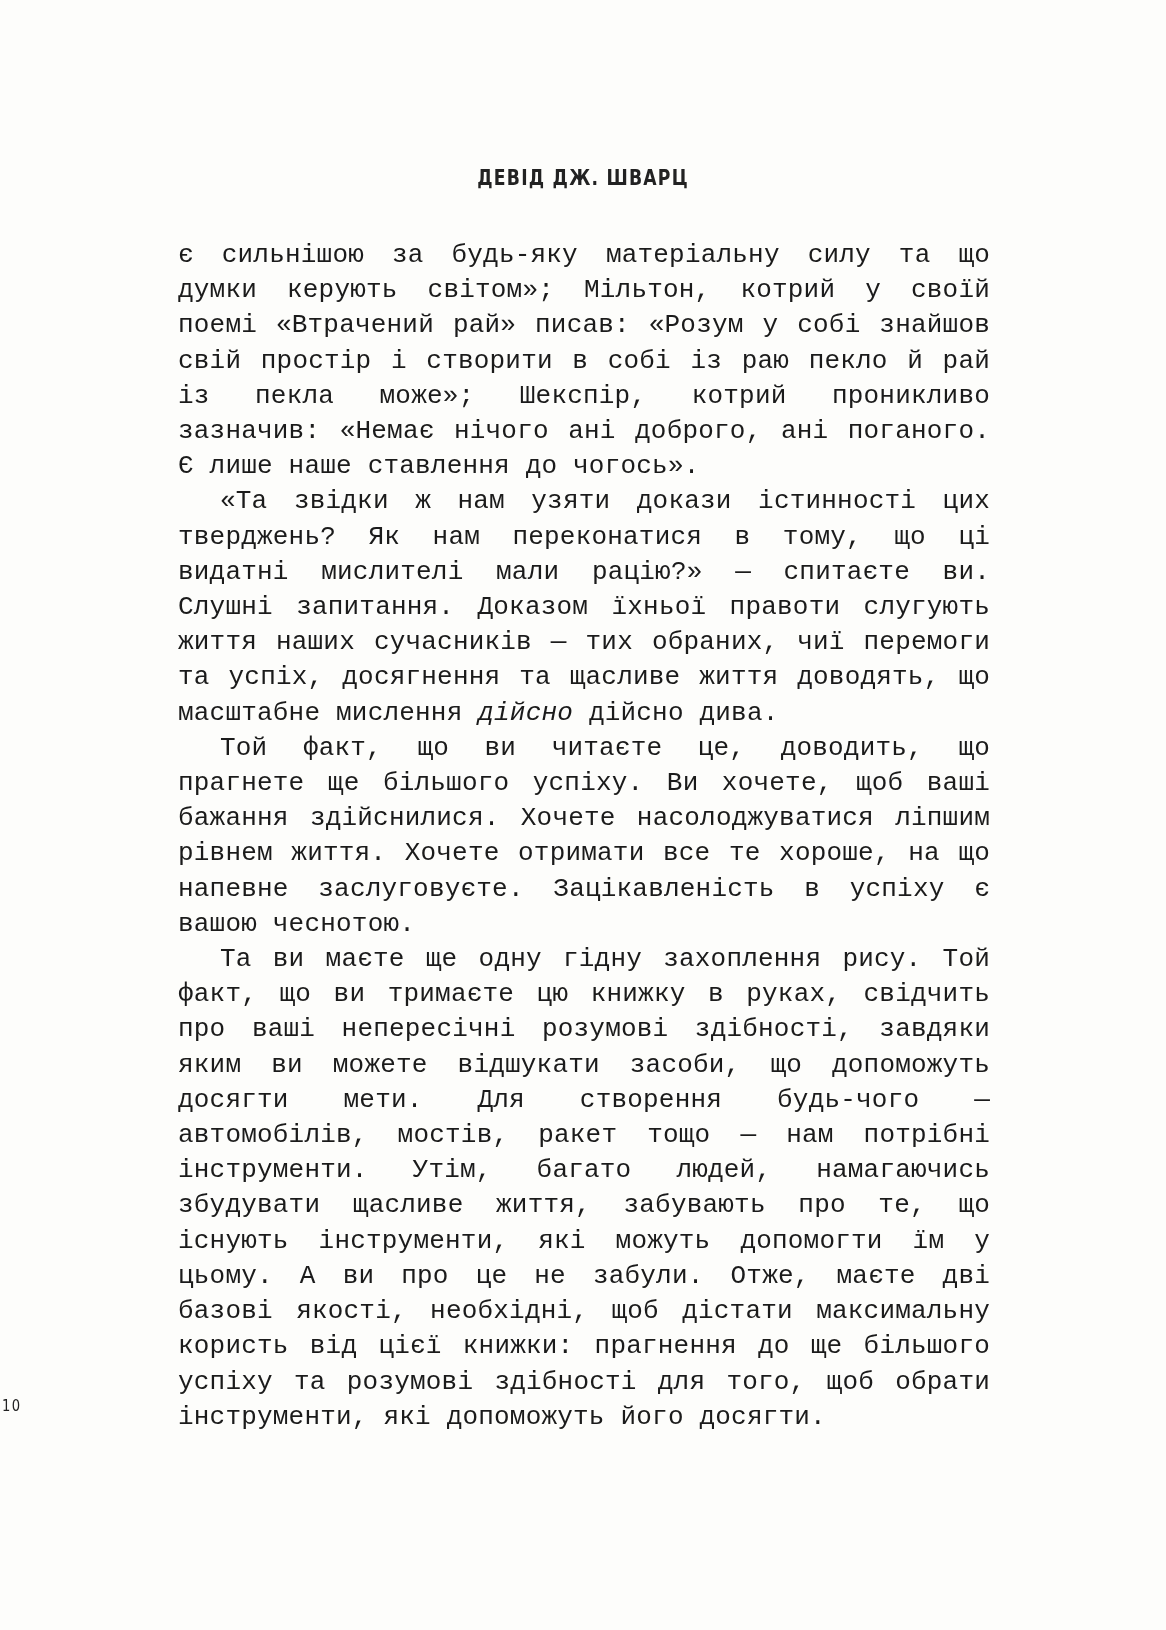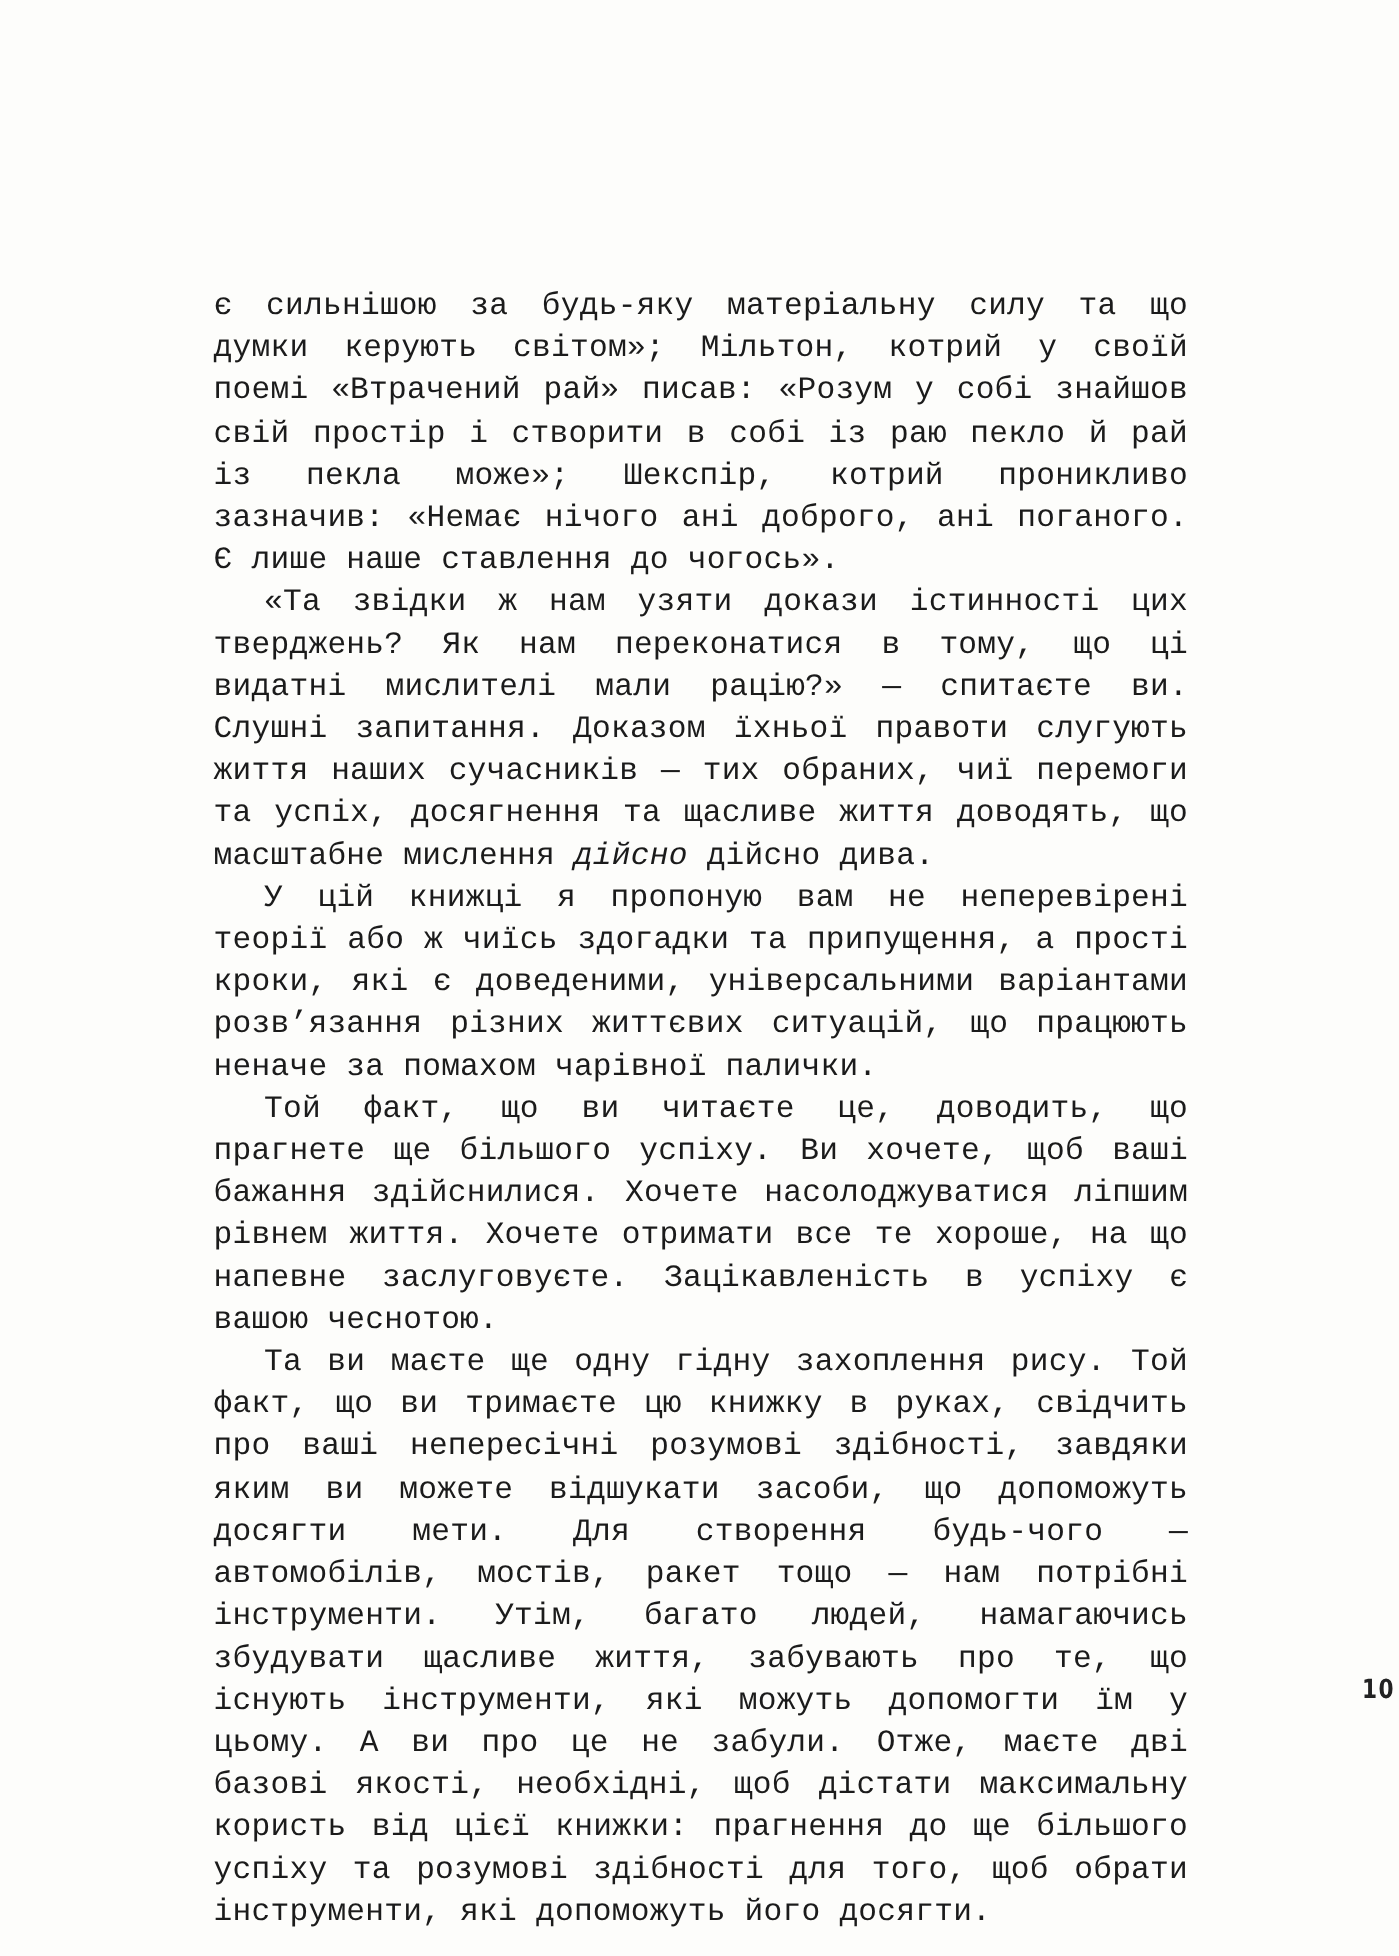--- a/index.html
+++ b/index.html
@@ -44,37 +44,39 @@
     font-family: Liberation Mono, monospace;
   }
   .para { text-align: justify; }
   .para.indent { text-indent: 42px; }
   .para i { font-style: italic; margin-top: 40px; }
   .footer {
     position: absolute;
     top: 1396px;
     left: 0;
     width: 100%;
-    text-align: right;
+    text-align: left;
     font-family: "DejaVu Sans", "Liberation Sans", sans-serif;
-    font-weight: bold;
-    font-size: 22px;
+    font-weight: normal;
+    font-size: 16px;
     color: #222;
   }
 </style>
 </head>
 <body>
 
 <div class="page">
 
+  <div class="running-head">
+    <span class="condensed">ДЕВІД ДЖ. ШВАРЦ</span>
+  </div>
 
   <div class="body-text">
     <p class="para">є сильнішою за будь-яку матеріальну силу та що думки керують світом»; Мільтон, котрий у своїй поемі «Втрачений рай» писав: «Розум у собі знайшов свій простір і створити в собі із раю пекло й рай із пекла може»; Шекспір, котрий проникливо зазначив: «Немає нічого ані доброго, ані поганого. Є лише наше ставлення до чогось».</p>
     <p class="para indent"><span>«Та звідки ж нам узяти докази істинності цих тверджень? Як нам переконатися в тому, що ці видатні мислителі мали рацію?» — спитаєте ви. Слушні запитання. Доказом їхньої правоти слугують життя наших сучасників — тих обраних, чиї перемоги та успіх, досягнення та щасливе життя доводять, що масштабне мислення </span><i>дійсно</i><span> дійсно дива.</span></p>
-    <p class="para indent">У цій книжці я пропоную вам не неперевірені теорії або ж чиїсь здогадки та припущення, а прості кроки, які є доведеними, універсальними варіантами розв’язання різних життєвих ситуацій, що працюють неначе за помахом чарівної палички.</p>
     <p class="para indent">Той факт, що ви читаєте це, доводить, що прагнете ще більшого успіху. Ви хочете, щоб ваші бажання здійснилися. Хочете насолоджуватися ліпшим рівнем життя. Хочете отримати все те хороше, на що напевне заслуговуєте. Зацікавленість в успіху є вашою чеснотою.</p>
     <p class="para indent">Та ви маєте ще одну гідну захоплення рису. Той факт, що ви тримаєте цю книжку в руках, свідчить про ваші непересічні розумові здібності, завдяки яким ви можете відшукати засоби, що допоможуть досягти мети. Для створення будь-чого — автомобілів, мостів, ракет тощо — нам потрібні інструменти. Утім, багато людей, намагаючись збудувати щасливе життя, забувають про те, що існують інструменти, які можуть допомогти їм у цьому. А ви про це не забули. Отже, маєте дві базові якості, необхідні, щоб дістати максимальну користь від цієї книжки: прагнення до ще більшого успіху та розумові здібності для того, щоб обрати інструменти, які допоможуть його досягти.</p>
   </div>
 
   <div class="footer">
     <span class="condensed">10</span>
   </div>
 
 </div>
 

